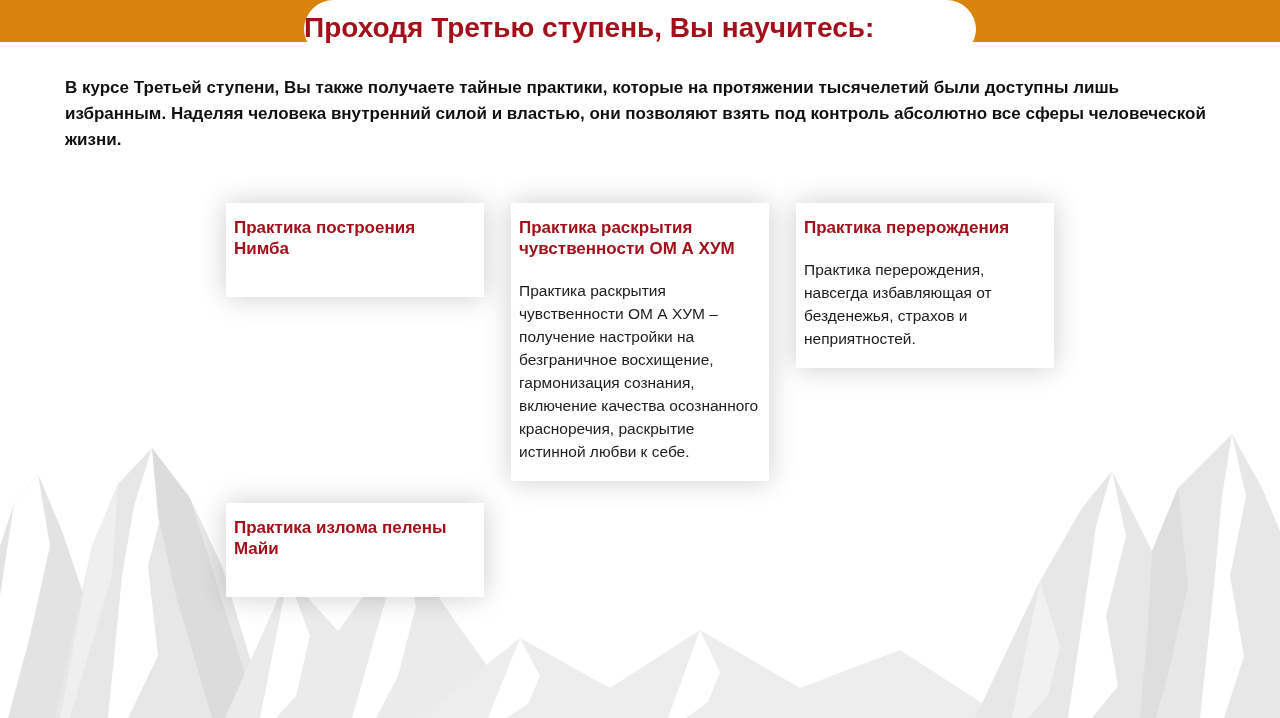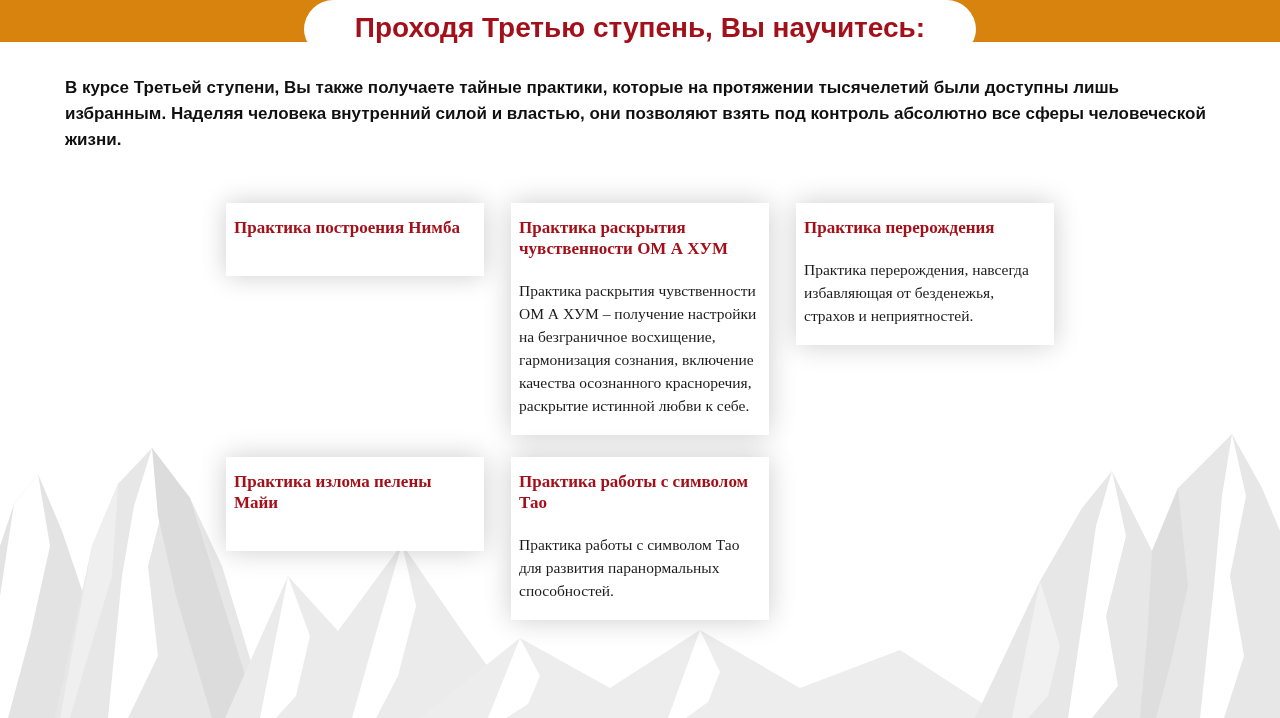--- a/index.html
+++ b/index.html
@@ -29,21 +29,21 @@
     top: 0;
     left: 50%;
     transform: translateX(-50%);
     width: 672px;
     height: 55px;
     background: #ffffff;
     border-radius: 30px 30px 26px 26px;
     z-index: 4;
     display: flex;
     align-items: center;
-    justify-content: center;
+    justify-content: flex-start;
   }
   .title-tab h1 {
     margin: 0;
     font-size: 28px;
     font-weight: bold;
     color: var(--title-red, #a4101a);
     letter-spacing: 0;
     white-space: nowrap;
   }
 
@@ -72,21 +72,20 @@
     column-gap: 27px;
     row-gap: 22px;
     align-items: start;
   }
   .card {
     background: #ffffff;
     box-shadow: 0 0 26px rgba(0,0,0,0.20);
     padding: 14px 10px 18px 8px;
     box-sizing: border-box;
     width: 258px;
-    font-family: Liberation Serif, serif;
   }
   .card-title {
     margin: 0 0 20px 0;
     font-size: 17px;
     line-height: 21px;
     font-weight: bold;
     color: var(--title-red, #a4101a);
   }
   .card-body {
     margin: 0;
@@ -155,20 +154,16 @@
 
   <div class="card">
     <h3 class="card-title">Практика перерождения</h3>
     <p class="card-body">Практика перерождения, навсегда избавляющая от безденежья, страхов и неприятностей.</p>
   </div>
 
   <div class="card">
     <h3 class="card-title">Практика излома пелены Майи</h3>
   </div>
 
-  <div class="card">
-    <h3 class="card-title">Практика работы с символом Тао</h3>
-    <p class="card-body">Практика работы с символом Тао для развития паранормальных способностей.</p>
-  </div>
 
 </div>
 
 </div>
 
 </body></html>

